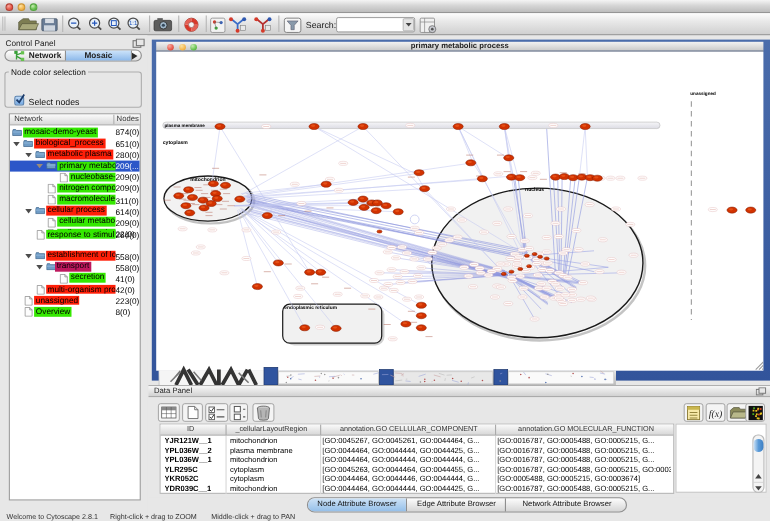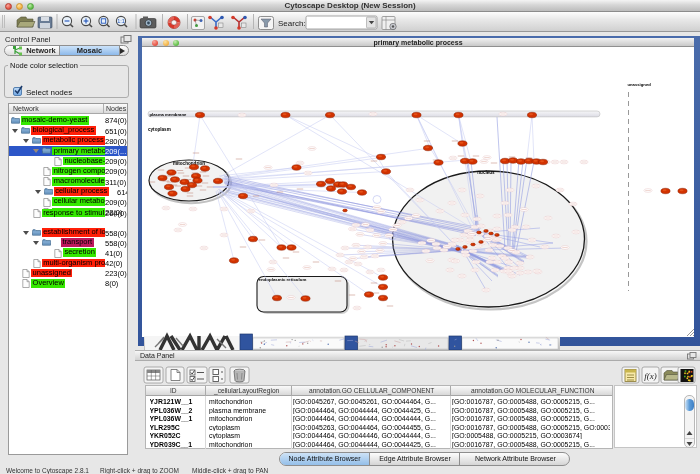--- a/index.html
+++ b/index.html
@@ -54,21 +54,20 @@
 #btabs{left:279px;top:451.5px;width:291px;height:14px;
  background:linear-gradient(#fdfdfd,#d5d5d5);border:1px solid #8e8e8e;border-radius:7px;
  font-size:7px;color:#111;}
 .btseg{position:absolute;top:0;height:12px;line-height:12px;text-align:center;}
 #statusbar{left:0;top:462px;width:700px;height:12px;font-size:6.5px;color:#333;}
 </style></head><body>
 <div class="abs" id="titlebar">
 <div class="light" style="left:5px;background:radial-gradient(circle at 35% 30%,#f9a99f,#e8594a 60%,#c43a2d);border:0.5px solid #b53d30;"></div>
 <div class="light" style="left:16px;background:radial-gradient(circle at 35% 30%,#fce3a2,#f5b64d 60%,#d99a2e);border:0.5px solid #cf9430;"></div>
 <div class="light" style="left:27px;background:radial-gradient(circle at 35% 30%,#c7ecb2,#67c24f 60%,#47a233);border:0.5px solid #51a53c;"></div>
-<div class="t">Cytoscape Desktop (New Session)</div>
   </div>
 <div class="abs" id="toolbar">
     <svg width="700" height="19" style="position:absolute;left:0;top:0">
       <line x1="2.5" y1="3" x2="2.5" y2="16" stroke="#bdbdbd" stroke-width="1"></line>
       <line x1="4.5" y1="3" x2="4.5" y2="16" stroke="#bdbdbd" stroke-width="1"></line>
       <g>
         <path d="M17 8 L21 5 L26 5 L27 7 L33 7 L33 15 L17 15 Z" fill="#7d7d52" stroke="#55553a" stroke-width="0.6"></path>
         <path d="M17 15 L20 9.5 L35 9.5 L32.5 15 Z" fill="#a8a87a" stroke="#55553a" stroke-width="0.6"></path>
       </g>
       <g>
@@ -201,21 +200,21 @@
         </svg>
         <span class="nm" style="left:22.1px;background:#ff1f08;max-width:74px;overflow:hidden;">biological_process</span>
         <span class="ct" style="color:#000;">651(0)</span>
       </div>
       <div class="trow" style="top:31.8px;">
         <div class="arr" style="left:13.5px;border-top-color:#4c4c4c;"></div>
         <svg width="9" height="7" style="position:absolute;left:22.7px;top:1.2px">
           <path d="M0.5 2.2 L0.5 6.2 L8.5 6.2 L8.5 1.6 L4 1.6 L3.2 0.7 L1 0.7 Z" fill="#6f9cc6" stroke="#42688e" stroke-width="0.7"></path>
           <path d="M0.5 3 L8.5 3" stroke="#8fb4d8" stroke-width="0.9"></path>
         </svg>
-        <span class="nm" style="left:32.7px;background:#ff1f08;max-width:63px;overflow:hidden;">metabolic process</span>
+        <span class="nm" style="left:32.7px;background:#ff1f08;max-width:63px;overflow:hidden;">metabolic plasma</span>
         <span class="ct" style="color:#000;">280(0)</span>
       </div>
       <div class="trow" style="top:42.0px;background:#2c56c8;">
         <div class="arr" style="left:24.1px;border-top-color:#9a8a78;"></div>
         <svg width="9" height="7" style="position:absolute;left:33.3px;top:1.2px">
           <path d="M0.5 2.2 L0.5 6.2 L8.5 6.2 L8.5 1.6 L4 1.6 L3.2 0.7 L1 0.7 Z" fill="#6f9cc6" stroke="#42688e" stroke-width="0.7"></path>
           <path d="M0.5 3 L8.5 3" stroke="#8fb4d8" stroke-width="0.9"></path>
         </svg>
         <span class="nm" style="left:43.3px;background:#35e800;max-width:53px;overflow:hidden;">primary metabo</span>
         <span class="ct" style="color:#fff;">209(...</span>
@@ -237,21 +236,21 @@
         <span class="ct" style="color:#000;">209(0)</span>
       </div>
       <div class="trow" style="top:72.5px;">
         <svg width="8" height="9" style="position:absolute;left:34.3px;top:0.8px">
           <path d="M0.8 0.5 L5 0.5 L7.2 2.7 L7.2 8.5 L0.8 8.5 Z" fill="#fdfdfd" stroke="#8a8a8a" stroke-width="0.7"></path>
           <path d="M5 0.5 L5 2.7 L7.2 2.7" fill="none" stroke="#8a8a8a" stroke-width="0.7"></path>
         </svg>
         <span class="nm" style="left:43.3px;background:#35e800;max-width:53px;overflow:hidden;">macromolecule</span>
         <span class="ct" style="color:#000;">311(0)</span>
       </div>
-      <div class="trow" style="top:82.7px;margin-left:12px;">
+      <div class="trow" style="top:82.7px;">
         <div class="arr" style="left:13.5px;border-top-color:#4c4c4c;"></div>
         <svg width="9" height="7" style="position:absolute;left:22.7px;top:1.2px">
           <path d="M0.5 2.2 L0.5 6.2 L8.5 6.2 L8.5 1.6 L4 1.6 L3.2 0.7 L1 0.7 Z" fill="#6f9cc6" stroke="#42688e" stroke-width="0.7"></path>
           <path d="M0.5 3 L8.5 3" stroke="#8fb4d8" stroke-width="0.9"></path>
         </svg>
         <span class="nm" style="left:32.7px;background:#ff1f08;max-width:63px;overflow:hidden;">cellular process</span>
         <span class="ct" style="color:#000;">614(0)</span>
       </div>
       <div class="trow" style="top:92.9px;">
         <svg width="8" height="9" style="position:absolute;left:34.3px;top:0.8px">
@@ -285,21 +284,21 @@
         </svg>
         <span class="nm" style="left:32.7px;background:#ff1f08;max-width:63px;overflow:hidden;">establishment of lo</span>
         <span class="ct" style="color:#000;">558(0)</span>
       </div>
       <div class="trow" style="top:133.7px;">
         <div class="arr" style="left:24.1px;border-top-color:#4c4c4c;"></div>
         <svg width="9" height="7" style="position:absolute;left:33.3px;top:1.2px">
           <path d="M0.5 2.2 L0.5 6.2 L8.5 6.2 L8.5 1.6 L4 1.6 L3.2 0.7 L1 0.7 Z" fill="#6f9cc6" stroke="#42688e" stroke-width="0.7"></path>
           <path d="M0.5 3 L8.5 3" stroke="#8fb4d8" stroke-width="0.9"></path>
         </svg>
-        <span class="nm" style="left:52px;background:#be185d;max-width:53px;overflow:hidden;">transport</span>
+        <span class="nm" style="left:41px;background:#be185d;max-width:53px;overflow:hidden;">transport</span>
         <span class="ct" style="color:#000;">558(0)</span>
       </div>
       <div class="trow" style="top:143.9px;">
         <svg width="8" height="9" style="position:absolute;left:44.9px;top:0.8px">
           <path d="M0.8 0.5 L5 0.5 L7.2 2.7 L7.2 8.5 L0.8 8.5 Z" fill="#fdfdfd" stroke="#8a8a8a" stroke-width="0.7"></path>
           <path d="M5 0.5 L5 2.7 L7.2 2.7" fill="none" stroke="#8a8a8a" stroke-width="0.7"></path>
         </svg>
         <span class="nm" style="left:53.9px;background:#35e800;max-width:42px;overflow:hidden;">secretion</span>
         <span class="ct" style="color:#000;">41(0)</span>
       </div>

